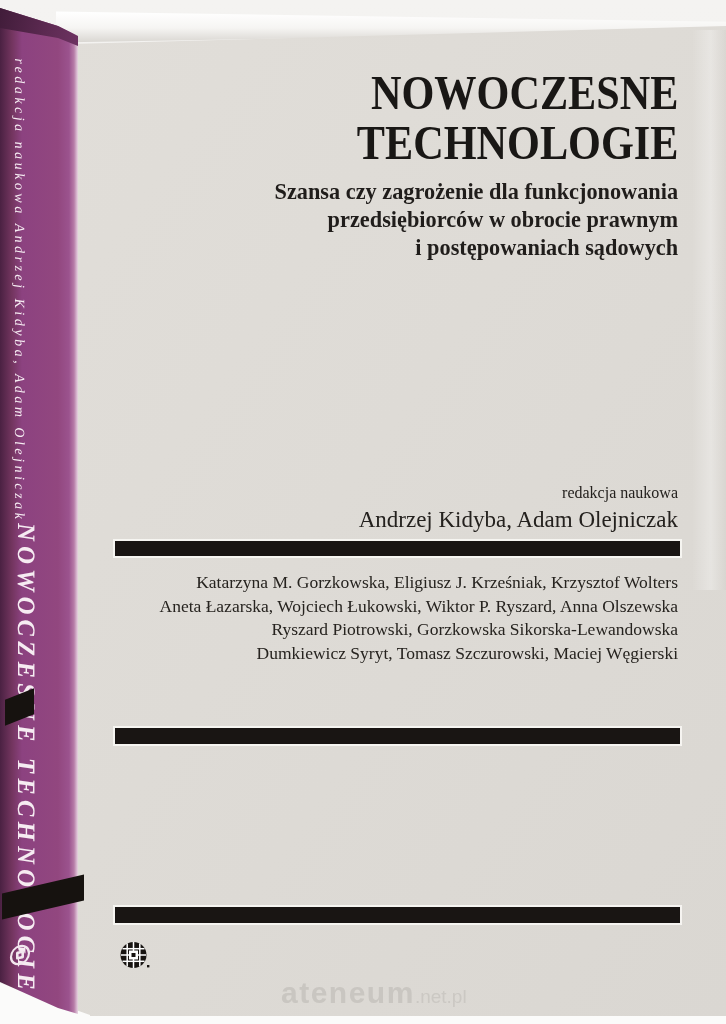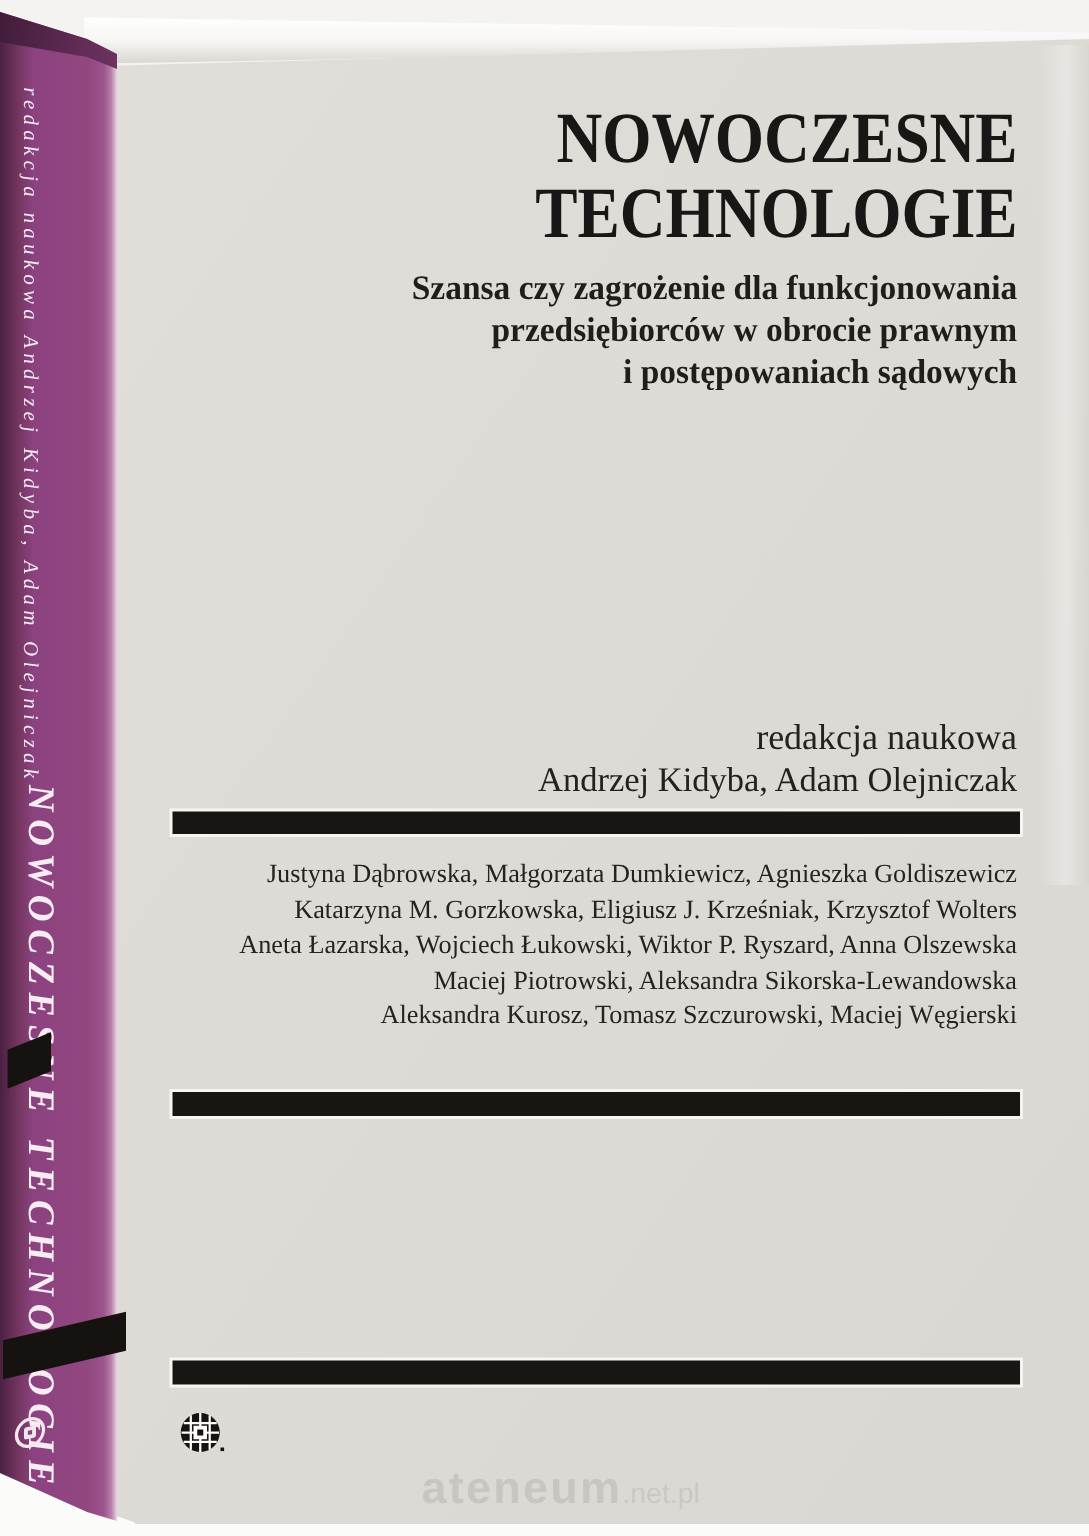--- a/index.html
+++ b/index.html
@@ -61,21 +61,21 @@
     position:absolute;right:48px;top:68px;text-align:right;
     font-weight:bold;font-size:48px;line-height:50px;color:#191715;
     transform:scaleX(.88);transform-origin:100% 0;white-space:nowrap;
   }
   .subtitle{
     position:absolute;right:48px;top:178px;text-align:right;
     font-weight:bold;font-size:23px;line-height:28px;color:#201d1b;
     transform:scaleX(.97);transform-origin:100% 0;white-space:nowrap;
   }
   .editors-block{position:absolute;right:48px;top:480px;text-align:right;color:#24211e;}
-  .editors-label{font-size:24px;line-height:25px;}
+  .editors-label{font-size:16px;line-height:25px;}
   .editors-names{font-size:23px;line-height:29px;}
   .bar{
     position:absolute;left:115px;right:46px;height:15px;background:#191513;
     box-shadow:0 0 0 2px rgba(248,247,244,.9);
   }
   .bar1{top:541px;}
   .bar2{top:728px;height:16px;}
   .bar3{top:907px;height:16px;}
   .authors{
     position:absolute;right:48px;top:571px;text-align:right;
@@ -134,25 +134,24 @@
   </div>
 
   <div class="editors-block">
     <div class="editors-label">redakcja naukowa</div>
     <div class="editors-names">Andrzej Kidyba, Adam Olejniczak</div>
   </div>
 
   <div class="bar bar1"></div>
 
   <div class="authors">
-    <div>Justyna Dąbrowska, Małgorzata Dumkiewicz, Agnieszka Goldiszewicz</div>
     <div>Katarzyna M. Gorzkowska, Eligiusz J. Krześniak, Krzysztof Wolters</div>
     <div>Aneta Łazarska, Wojciech Łukowski, Wiktor P. Ryszard, Anna Olszewska</div>
-    <div>Maciej Piotrowski, Aleksandra Sikorska-Lewandowska</div>
-    <div>Aleksandra Kurosz, Tomasz Szczurowski, Maciej Węgierski</div>
+    <div>Ryszard Piotrowski, Gorzkowska Sikorska-Lewandowska</div>
+    <div>Dumkiewicz Syryt, Tomasz Szczurowski, Maciej Węgierski</div>
   </div>
 
   <div class="bar bar2"></div>
   <div class="bar bar3"></div>
 
   <div class="publisher">
     <span>
       <svg width="30" height="29" viewBox="0 0 30 29">
         <circle cx="13.5" cy="14" r="13" fill="#171310"></circle>
         <g stroke="#ffffff" stroke-width="1.5">

